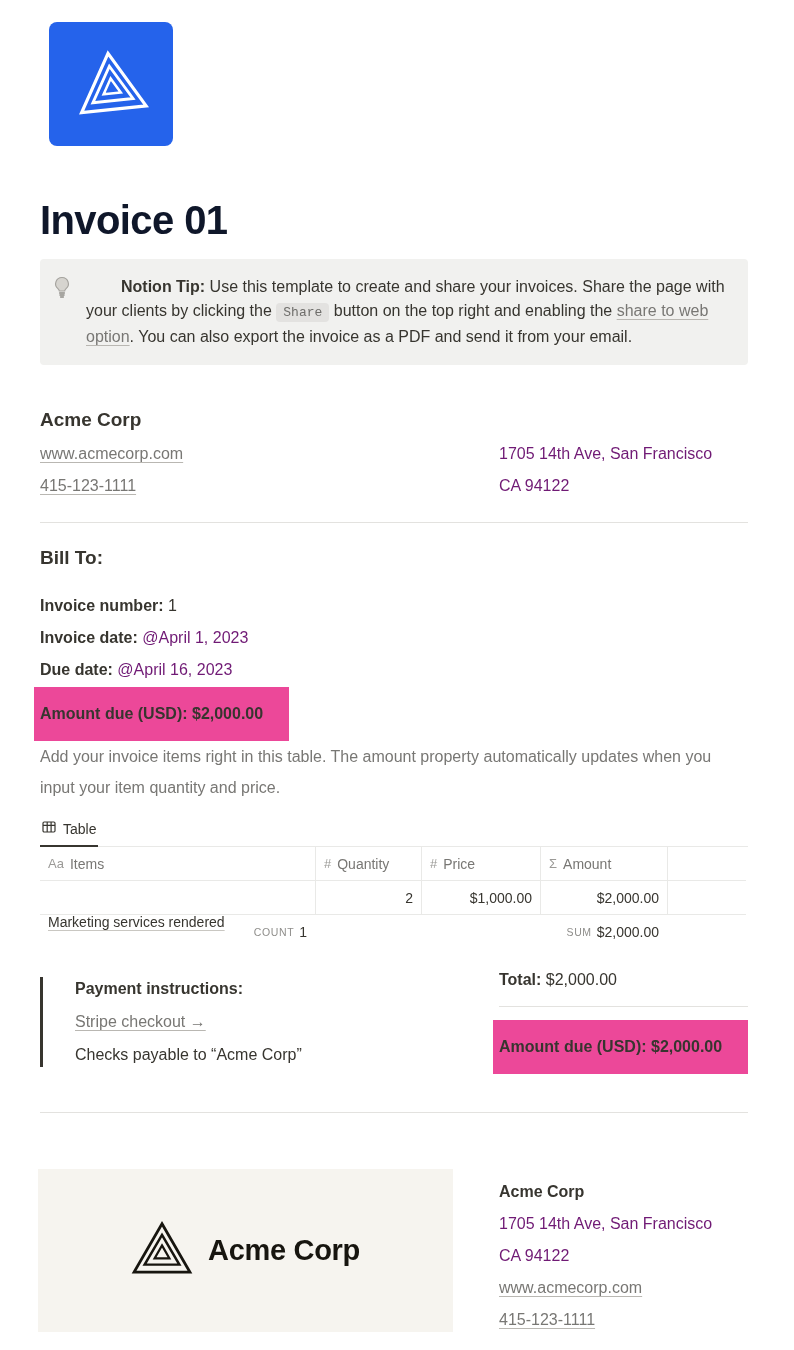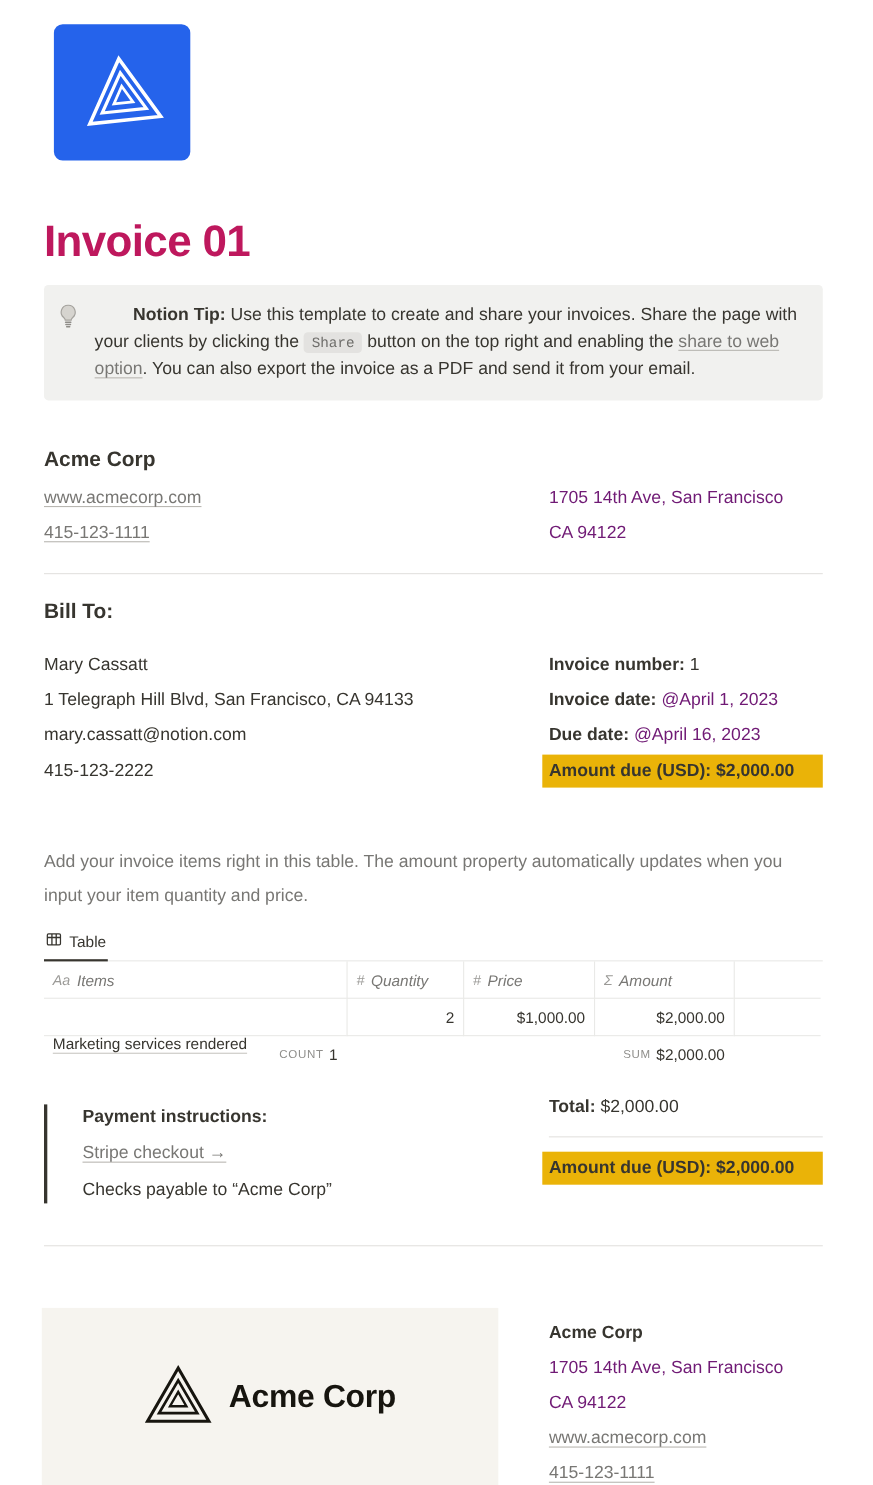--- a/index.html
+++ b/index.html
@@ -15,21 +15,21 @@
   .page-icon {
     width:124px; height:124px; border-radius:8px;
     background:#2563eb; margin-left:9px;
     display:flex; align-items:center; justify-content:center;
     color:#ffffff;
   }
   .page-icon svg { width:72px; height:66px; transform:rotate(-6deg); }
 
   h1.page-title {
     margin-top:52px; font-size:40px; font-weight:700;
-    letter-spacing:-0.6px; color:#be185d;
+    letter-spacing:-0.6px; color:#0f172a;
   }
 
   
   .callout {
     margin-top:16px; background:#f1f1ef; border-radius:4px;
     padding:16px 16px 16px 12px; display:flex; gap:12px;
     width:708px;
   }
   .callout .bulb { flex:0 0 22px; padding-top:1px; }
   .callout-text { font-size:16px; line-height:24px; }
@@ -56,43 +56,43 @@
   .company-section { margin-top:44px; }
   .company-section .two-col { margin-top:11px; }
 
   .divider { border:none; border-top:1px solid #e3e2df; width:708px; }
   .divider-1 { margin-top:24px; }
 
   .billto-section { margin-top:24px; }
   .billto-section .two-col { margin-top:25px; }
   .meta-label { font-weight:700; }
   .highlight-row {
-    background:#eab308; font-weight:700;
-    padding:3px 6px; margin-left:-6px; margin-top:5px;
+    background:#ec4899; font-weight:700;
+    padding:15px 6px; margin-left:-6px; margin-top:5px;
     width:calc(100% + 6px); line-height:24px;
   }
 
-  .items-intro { margin-top:52px; width:708px; font-size:16px; line-height:31px; color:#787774; }
+  .items-intro { width:708px; font-size:16px; line-height:31px; color:#787774; }
 
   
   .table-view { margin-top:14px; width:708px; }
   .tab-bar { border-bottom:1px solid #e9e9e7; }
   .view-tab {
     display:inline-flex; align-items:center; gap:7px;
     padding:3px 2px 8px 2px; margin-bottom:-1px;
     border-bottom:2px solid #37352f; font-size:14px; font-weight:500;
     color:#37352f; cursor:pointer;
   }
   .db-grid { display:grid; grid-template-columns:275px 106px 119px 127px 79px; }
   .db-cell {
     font-size:14px; display:flex; align-items:center;
     padding:0 8px; height:34px; border-bottom:1px solid #e9e9e7;
   }
   .db-cell.v { border-left:1px solid #e9e9e7; }
-  .th { color:#787774; gap:6px;font-style:italic; }
+  .th { color:#787774; gap:6px; }
   .col-icon { font-size:13px; color:#9b9a97; }
   .num { justify-content:flex-end; }
   .title-cell span {
     font-weight:500; text-decoration:underline;
     text-decoration-color:#c9c7c2; text-underline-offset:3px;margin-top:48px;
   }
   .calc-row { height:33px; border-bottom:none; }
   .calc-label {
     font-size:10.5px; letter-spacing:0.6px; color:#8f8e8b;
     text-transform:uppercase; margin-right:5px;
@@ -165,26 +165,20 @@
         <div class="line">CA 94122</div>
       </div>
     </div>
   </div>
 
   <hr class="divider divider-1">
 
   <div class="billto-section">
     <div class="section-heading">Bill To:</div>
     <div class="two-col">
-      <div class="col-left">
-        <div class="line">Mary Cassatt</div>
-        <div class="line">1 Telegraph Hill Blvd, San Francisco, CA 94133</div>
-        <div class="line">mary.cassatt@notion.com</div>
-        <div class="line">415-123-2222</div>
-      </div>
       <div class="col-right">
         <div class="line"><span class="meta-label">Invoice number:</span> <span>1</span></div>
         <div class="line"><span class="meta-label">Invoice date:</span> <span class="muted">@April 1, 2023</span></div>
         <div class="line"><span class="meta-label">Due date:</span> <span class="muted">@April 16, 2023</span></div>
         <div class="highlight-row">Amount due (USD): $2,000.00</div>
       </div>
     </div>
   </div>
 
   <p class="items-intro">Add your invoice items right in this table. The amount property automatically updates when you input your item quantity and price.</p>

